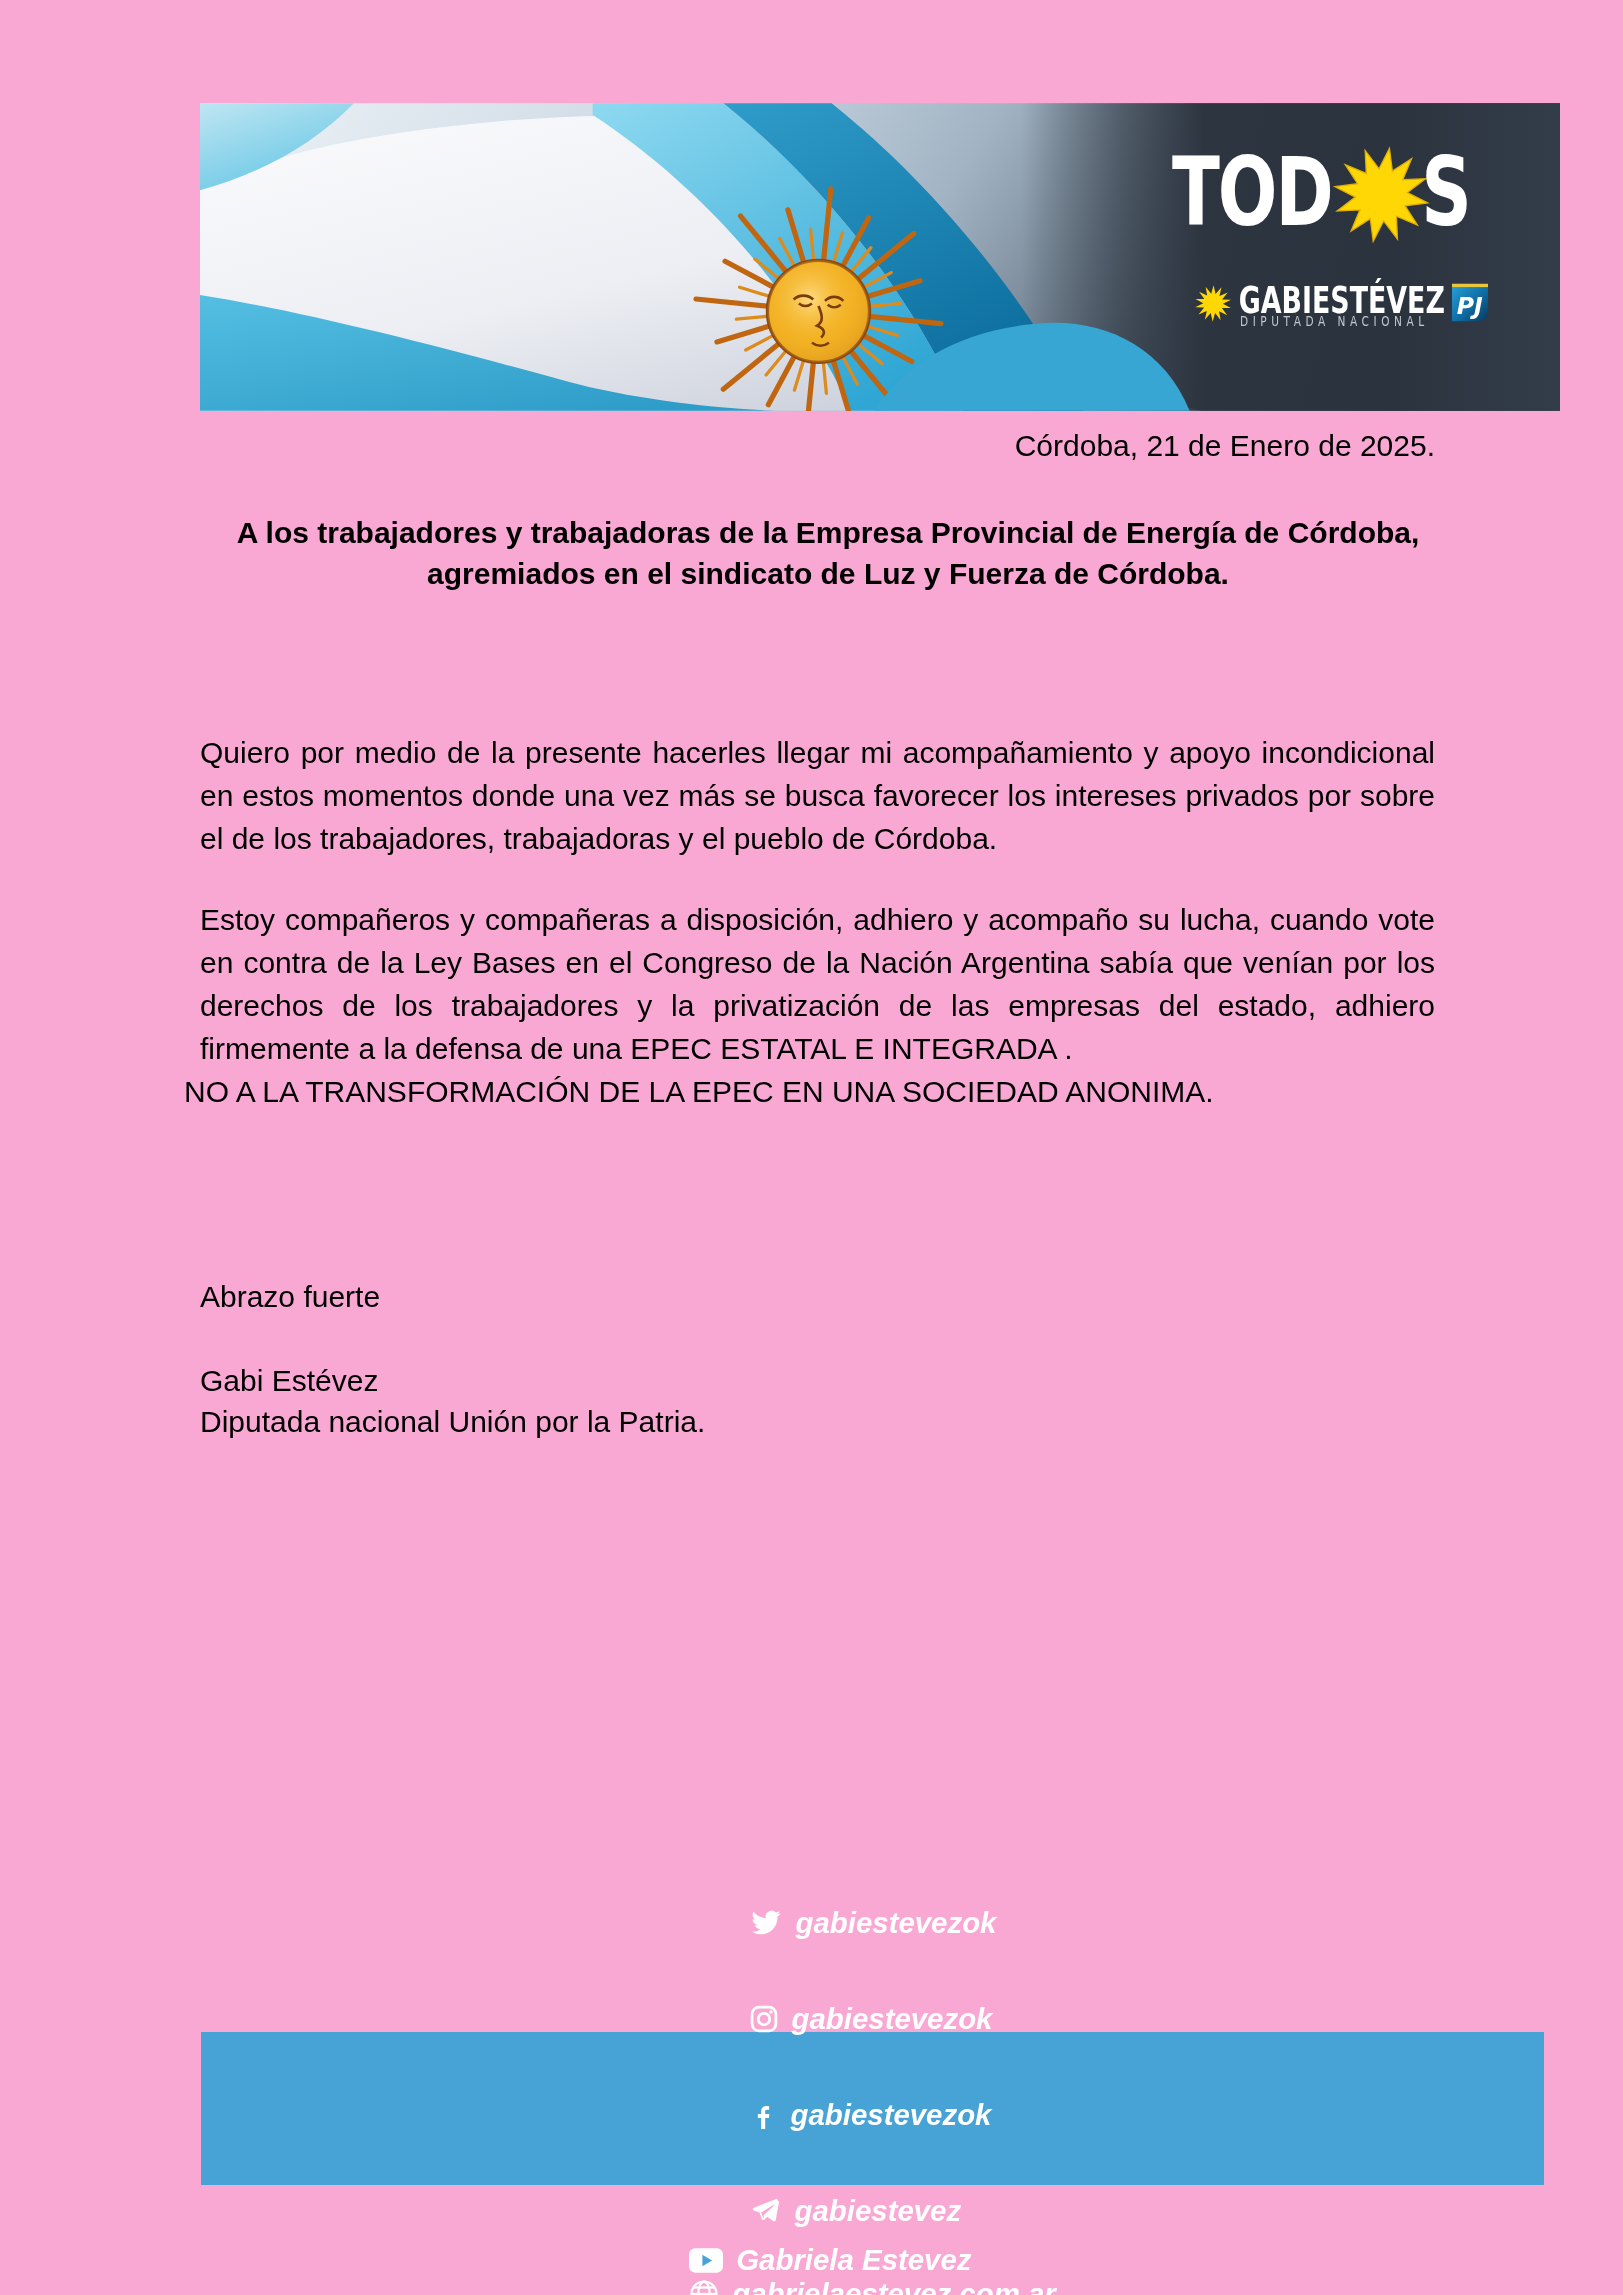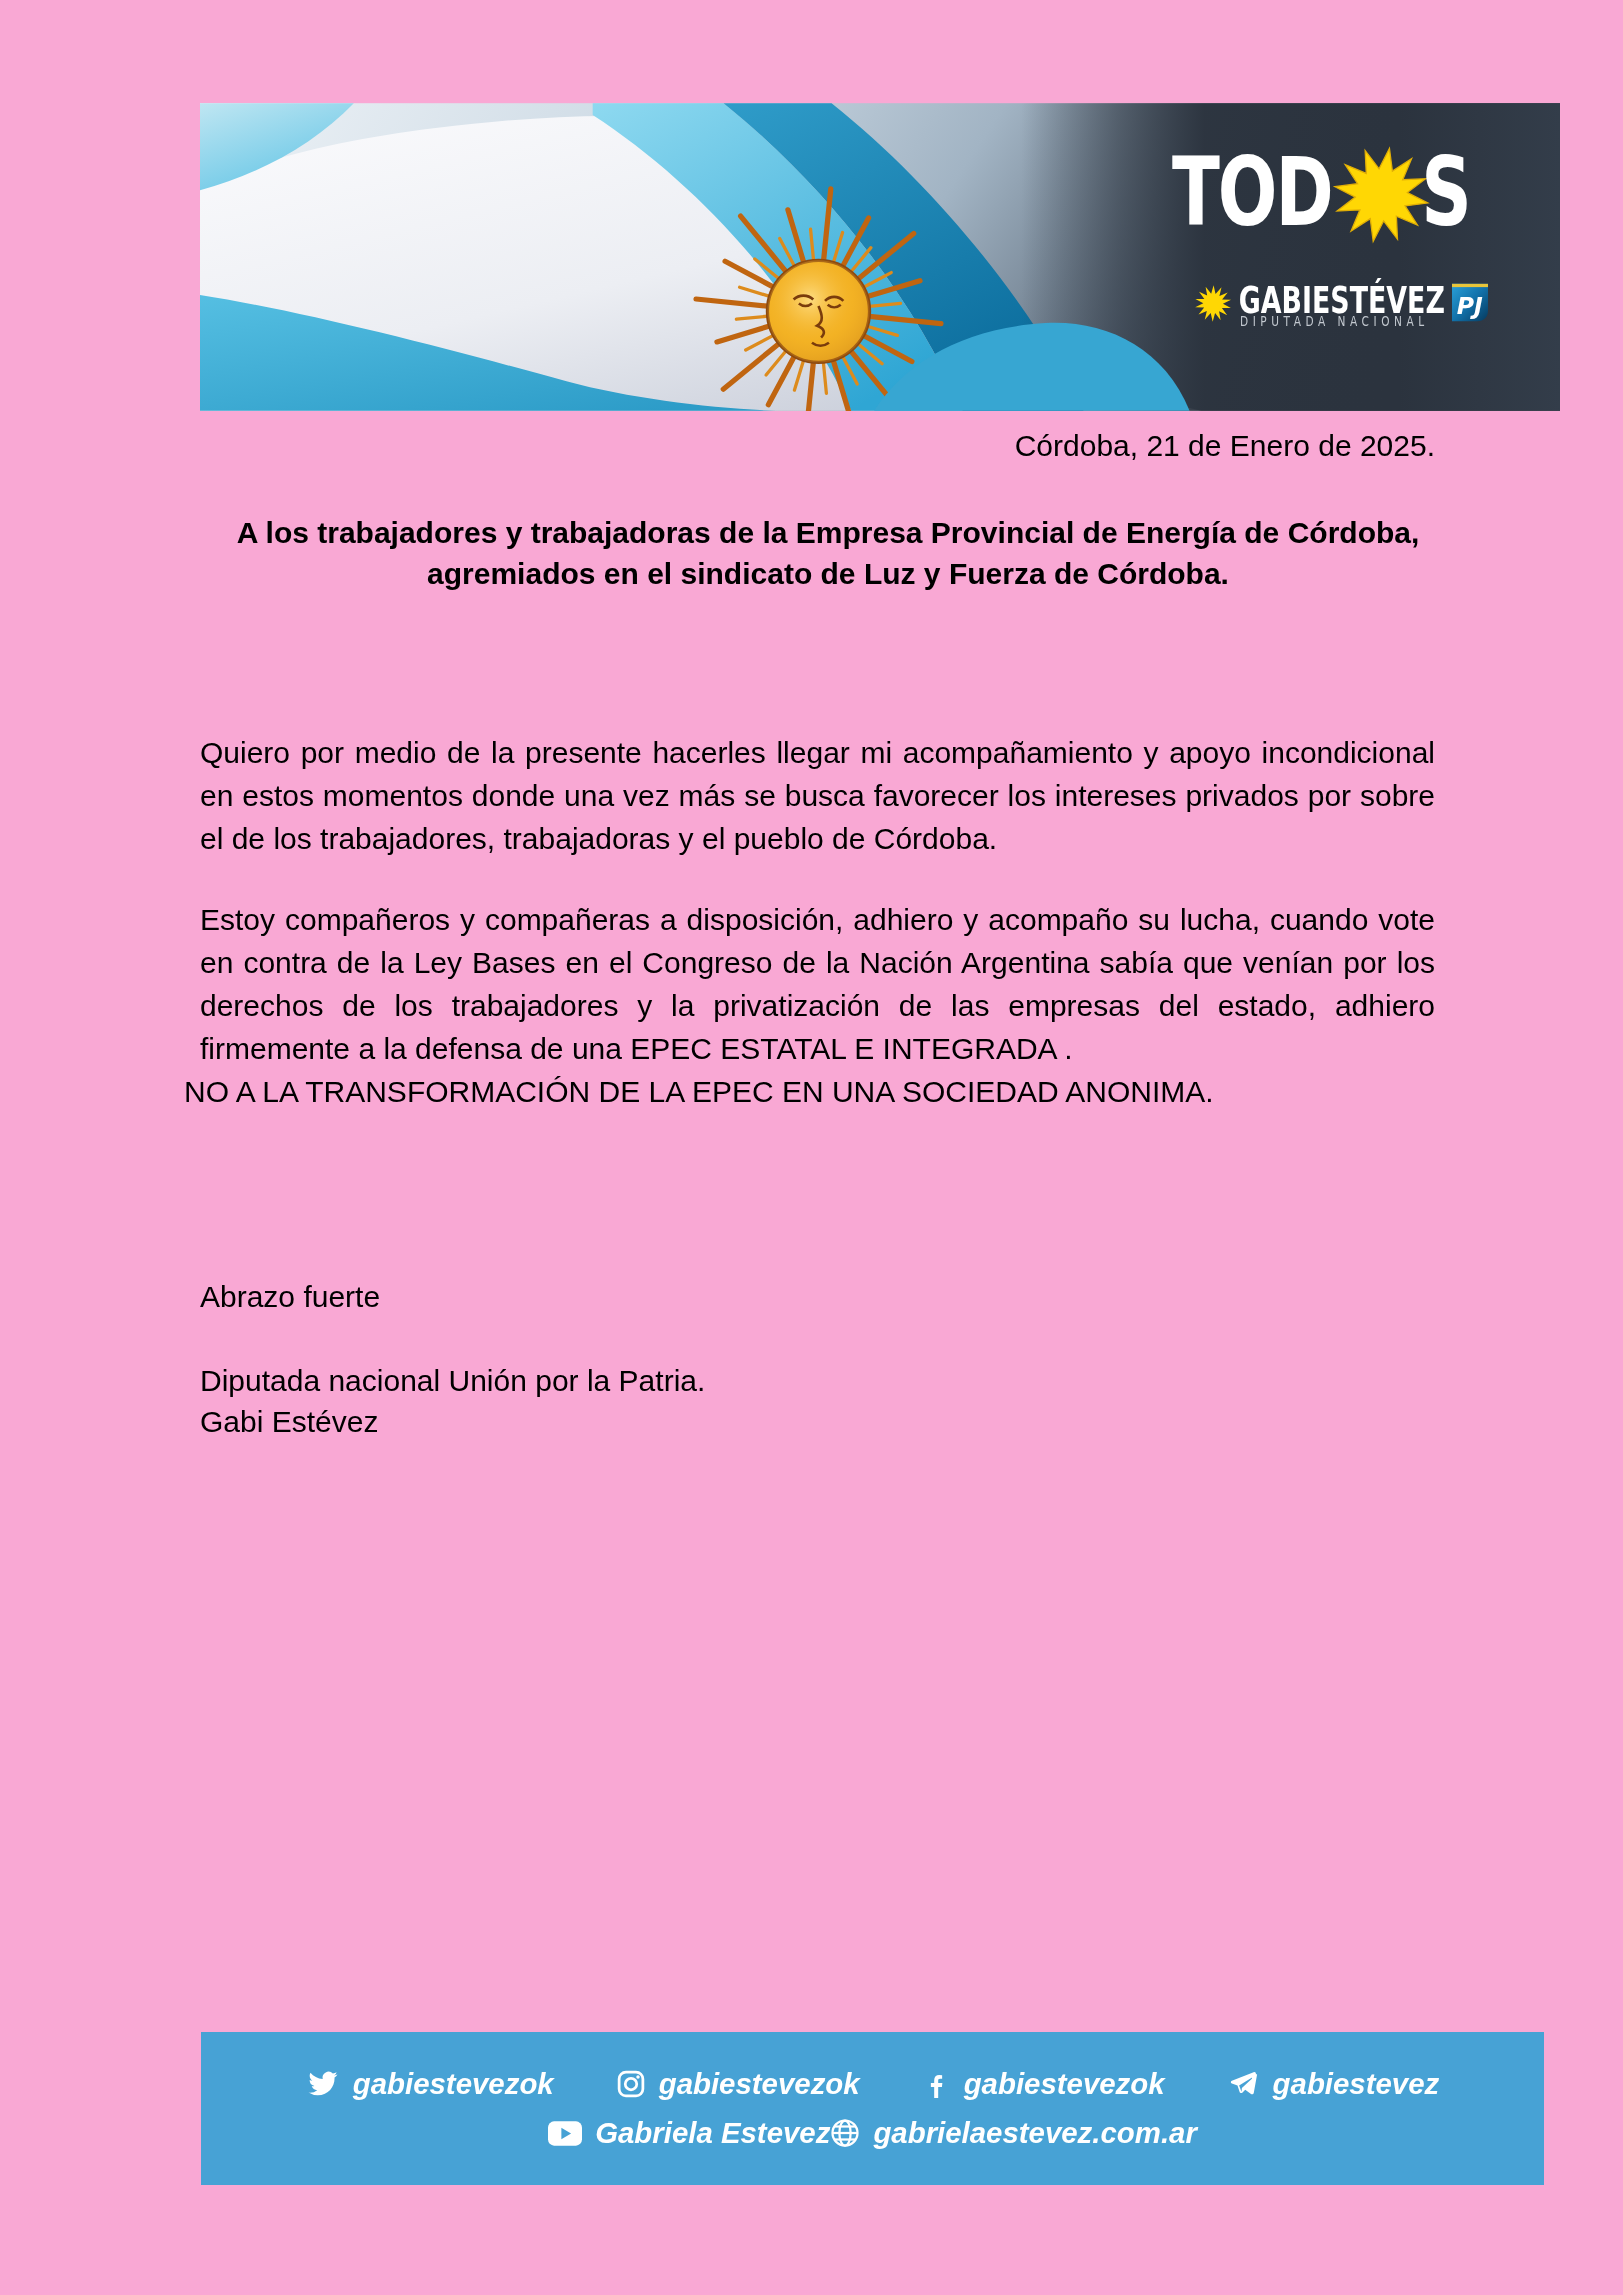--- a/index.html
+++ b/index.html
@@ -30,21 +30,21 @@
     font-size:30px; line-height:39px;
   }
   .closing { position:absolute; left:200px; top:1280px; font-size:30px; }
   .signature { position:absolute; left:200px; top:1360px; font-size:30px; line-height:41px; }
 
   .footer {
     position:absolute; left:201px; top:2032px; width:1343px; height:153px;
     display:flex; flex-direction:column; justify-content:center; align-items:center;
     gap:15.7px;
   }
-  .social-row { display:flex; align-items:flex-start; }
+  .social-row { display:flex; align-items:flex-start;flex-direction:column; }
   .social-row-1 { gap:62px; }
   .social-row-2 { }
   .social-link {
     display:flex; align-items:center; gap:13px;
     color:#ffffff; font-size:29.4px; font-style:italic; font-weight:600;
     text-decoration:none; cursor:pointer;
   }
   .social-icon { display:flex; align-items:center; }
   .social-icon svg { display:block; }
 </style>
@@ -191,22 +191,22 @@
 
   <p class="para para-1">Quiero por medio de la presente hacerles llegar mi acompañamiento y apoyo incondicional en estos momentos donde una vez más se busca favorecer  los intereses privados por sobre el de los trabajadores, trabajadoras y el pueblo de Córdoba.</p>
 
   <p class="para para-2">Estoy compañeros y compañeras a disposición, adhiero y acompaño  su lucha, cuando vote en contra de la Ley Bases en el Congreso de la Nación Argentina  sabía que venían por los derechos de los trabajadores y la privatización de las empresas del estado, adhiero firmemente a la defensa de una EPEC ESTATAL E INTEGRADA .</p>
 
   <div class="slogan">NO A LA TRANSFORMACIÓN DE LA EPEC EN UNA SOCIEDAD ANONIMA.</div>
 
   <div class="closing">Abrazo fuerte</div>
 
   <div class="signature">
+    <div>Gabi Estévez</div>
     <div>Diputada nacional Unión por la Patria.</div>
-    <div>Gabi Estévez</div>
   </div>
 
   <div class="footer" style="background: rgb(71, 162, 213);">
     <div class="social-row social-row-1">
         <span class="social-link">
           <span class="social-icon">
             <svg width="34" height="29" viewBox="0 0 24 24" fill="#fff">
               <path d="M23.953 4.57a10 10 0 01-2.825.775 4.958 4.958 0 002.163-2.723c-.951.555-2.005.959-3.127 1.184a4.92 4.92 0 00-8.384 4.482C7.69 8.095 4.067 6.13 1.64 3.162a4.822 4.822 0 00-.666 2.475c0 1.71.87 3.213 2.188 4.096a4.904 4.904 0 01-2.228-.616v.06a4.923 4.923 0 003.946 4.827 4.996 4.996 0 01-2.212.085 4.936 4.936 0 004.604 3.417A9.867 9.867 0 010 19.54a13.995 13.995 0 007.557 2.209c9.053 0 13.998-7.496 13.998-13.985 0-.21 0-.42-.015-.63A9.935 9.935 0 0024 4.59z"></path>
             </svg>
           </span>

